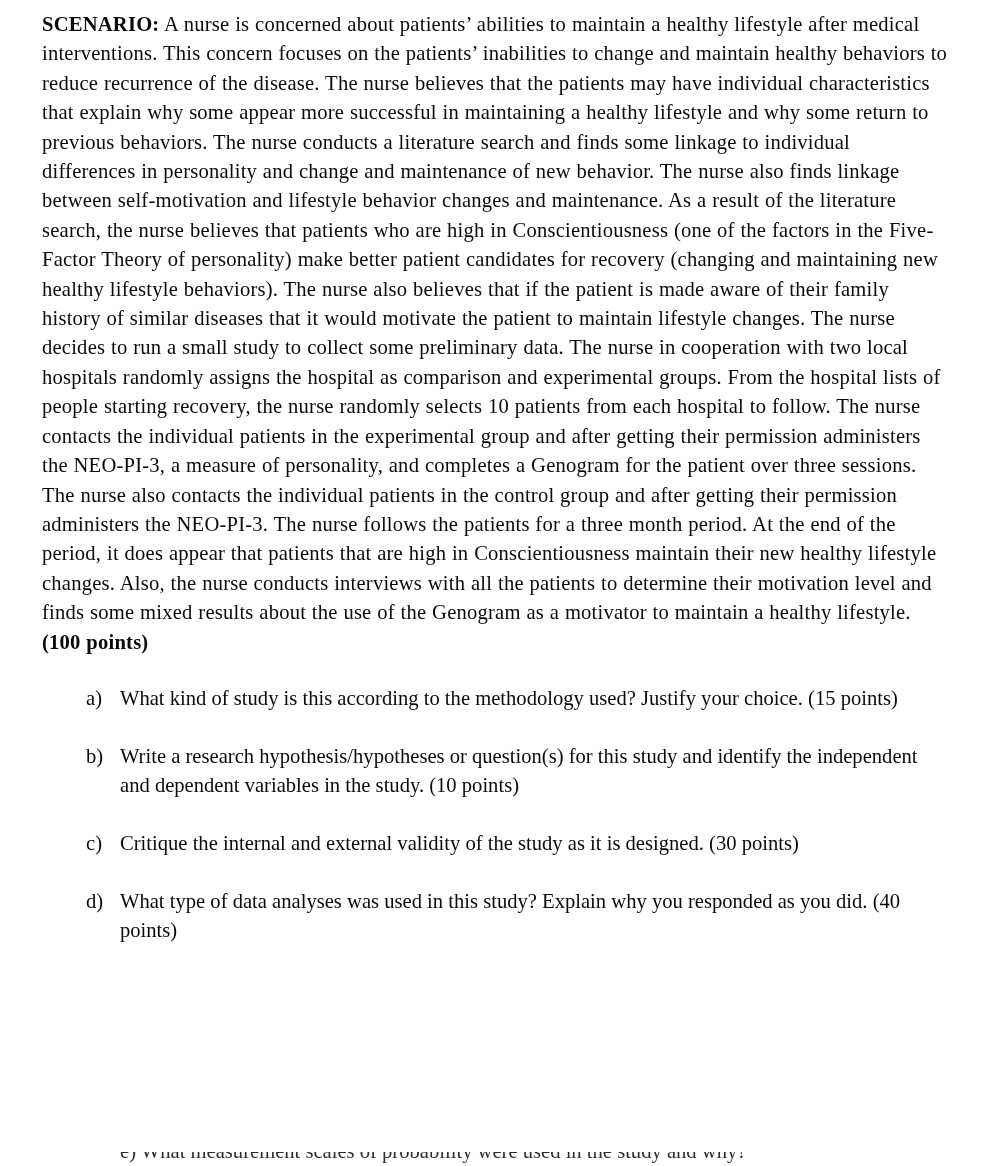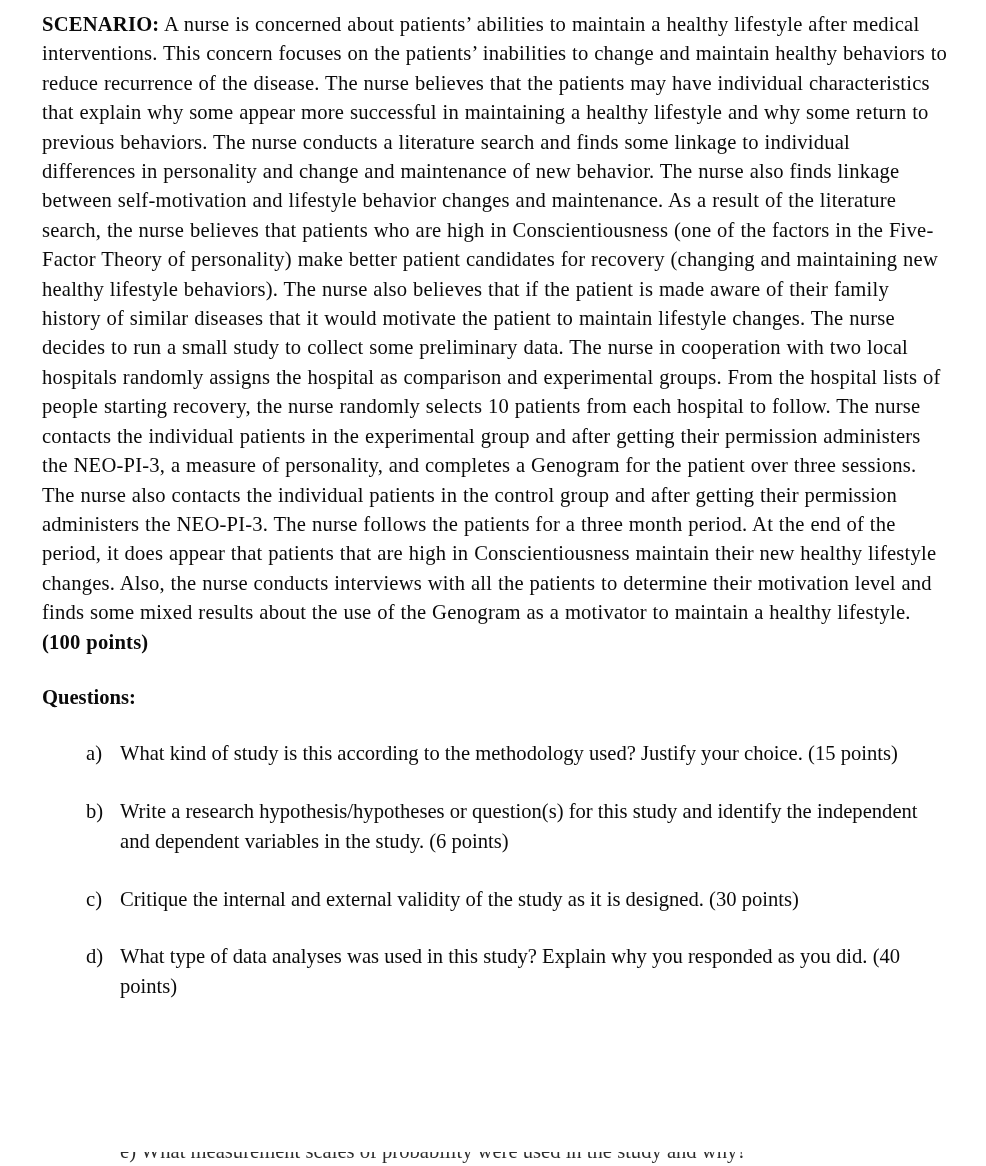--- a/index.html
+++ b/index.html
@@ -93,30 +93,29 @@
 </style>
 </head>
 <body>
 
 <div class="page">
 
   <p class="scenario-para">
     <span class="lead">SCENARIO:</span><span> A nurse is concerned about patients’ abilities to maintain a healthy lifestyle after medical interventions. This concern focuses on the patients’ inabilities to change and maintain healthy behaviors to reduce recurrence of the disease. The nurse believes that the patients may have individual characteristics that explain why some appear more successful in maintaining a healthy lifestyle and why some return to previous behaviors. The nurse conducts a literature search and finds some linkage to individual differences in personality and change and maintenance of new behavior. The nurse also finds linkage between self-motivation and lifestyle behavior changes and maintenance. As a result of the literature search, the nurse believes that patients who are high in Conscientiousness (one of the factors in the Five-Factor Theory of personality) make better patient candidates for recovery (changing and maintaining new healthy lifestyle behaviors). The nurse also believes that if the patient is made aware of their family history of similar diseases that it would motivate the patient to maintain lifestyle changes. The nurse decides to run a small study to collect some preliminary data. The nurse in cooperation with two local hospitals randomly assigns the hospital as comparison and experimental groups. From the hospital lists of people starting recovery, the nurse randomly selects 10 patients from each hospital to follow. The nurse contacts the individual patients in the experimental group and after getting their permission administers the NEO-PI-3, a measure of personality, and completes a Genogram for the patient over three sessions. The nurse also contacts the individual patients in the control group and after getting their permission administers the NEO-PI-3. The nurse follows the patients for a three month period. At the end of the period, it does appear that patients that are high in Conscientiousness maintain their new healthy lifestyle changes. Also, the nurse conducts interviews with all the patients to determine their motivation level and finds some mixed results about the use of the Genogram as a motivator to maintain a healthy lifestyle. </span><span class="points-bold">(100 points)</span>
   </p>
 
-  <p class="questions-heading">Questions:</p>
 
   <ol class="q-list">
     <li class="q-item">
       <span class="q-marker">a)</span>
       <span class="q-text">What kind of study is this according to the methodology used? Justify your choice. (15 points)</span>
     </li>
     <li class="q-item">
       <span class="q-marker">b)</span>
-      <span class="q-text">Write a research hypothesis/hypotheses or question(s) for this study and identify the independent and dependent variables in the study. (6 points)</span>
+      <span class="q-text">Write a research hypothesis/hypotheses or question(s) for this study and identify the independent and dependent variables in the study. (10 points)</span>
     </li>
     <li class="q-item">
       <span class="q-marker">c)</span>
       <span class="q-text">Critique the internal and external validity of the study as it is designed. (30 points)</span>
     </li>
     <li class="q-item">
       <span class="q-marker">d)</span>
       <span class="q-text">What type of data analyses was used in this study? Explain why you responded as you did. (40 points)</span>
     </li>
   </ol>

